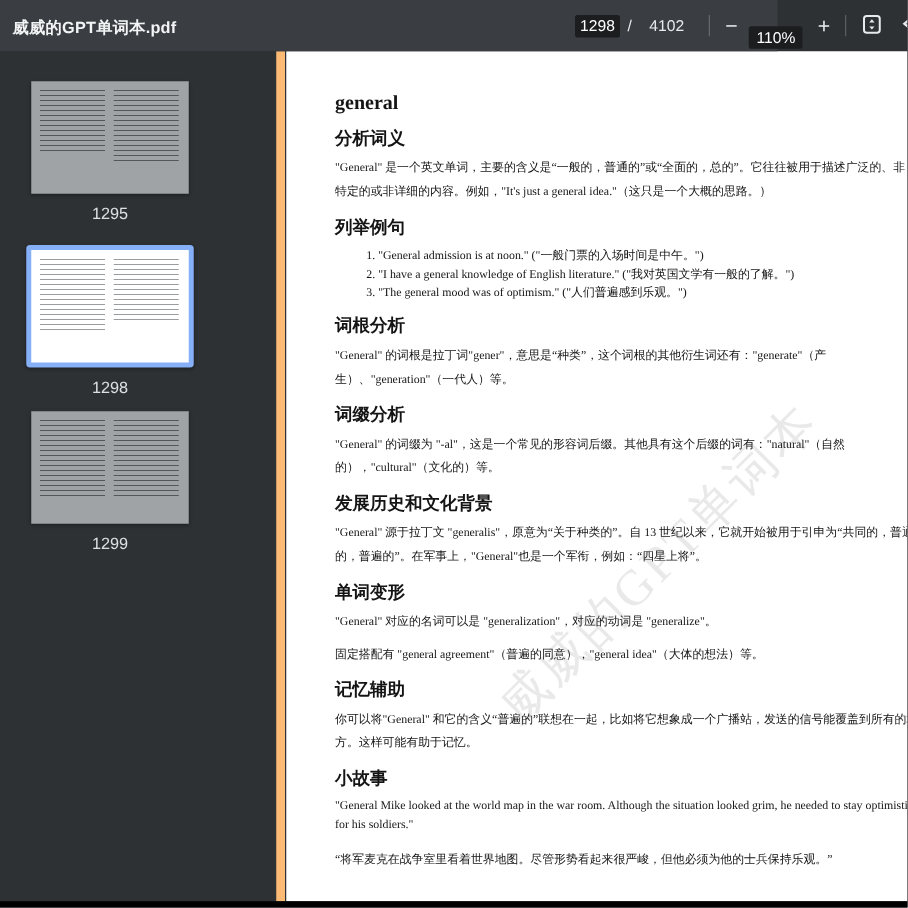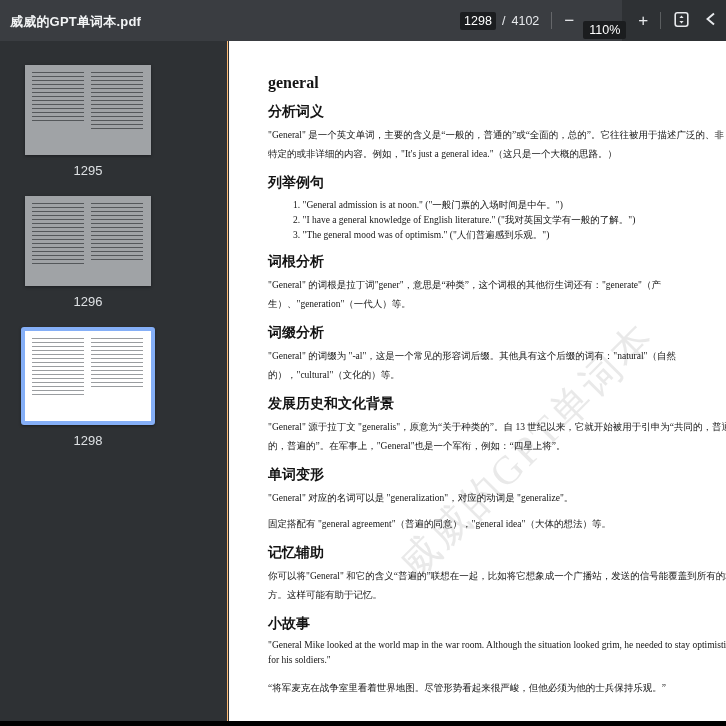--- a/index.html
+++ b/index.html
@@ -18,21 +18,21 @@
   .vdiv{width:1px;height:17px;background:rgba(255,255,255,.22);margin:0 12px;}
   .tbtn{background:none;border:none;padding:0;color:#e8eaed;font-size:17px;line-height:1;cursor:pointer;
         font-family:"Liberation Sans","DejaVu Sans",sans-serif;}
   .plus{margin-left:12px;}
   .minus{margin-right:9px;}
   .fit-btn{background:none;border:none;padding:0;cursor:pointer;display:flex;align-items:center;}
   .edge-btn{background:none;border:none;padding:0;margin-left:15px;cursor:pointer;display:flex;align-items:center;}
 
   
   .sidebar{position:absolute;left:0;top:41px;width:228px;height:680px;background:#2e3134;
-           border-right:1px solid #fdba74;box-sizing:border-box;z-index:5;}
+           border-right:7px solid #fdba74;box-sizing:border-box;z-index:5;}
   .thumbs{padding-top:24px;}
   .thumb-item{margin-bottom:18px;}
   .thumb{position:relative;margin-left:25px;width:126px;height:90px;background:#a0a3a6;
          box-shadow:0 1px 3px rgba(0,0,0,.4);cursor:pointer;}
   .thumb .col{position:absolute;top:7px;width:52px;
               background:repeating-linear-gradient(to bottom,#54575a 0 1px,transparent 1px 4px);}
   .thumb .colL{left:7px;}
   .thumb .colR{left:66px;}
   .t1 .colL{height:52px;} .t1 .colR{height:58px;}
   .t2 .colL{height:62px;} .t2 .colR{height:60px;}
@@ -65,21 +65,21 @@
 </head>
 <body>
 
 <div class="frame">
 
   <header class="toolbar">
     <div class="doc-title">威威的GPT单词本.pdf</div>
     <div class="controls">
       <div class="num-box page-box">1298</div>
       <span class="slash">/</span>
-      <span class="slash" style="margin:0;">4102</span>
+      <span class="slash" style="margin:8px;">4102</span>
       <span class="vdiv"></span>
       <button class="tbtn minus">−</button>
       <div class="num-box zoom-box">110%</div>
       <button class="tbtn plus">+</button>
       <span class="vdiv"></span>
       <button class="fit-btn">
         <span>
           <svg width="17" height="17" viewBox="0 0 17 17">
             <rect x="2.2" y="1.8" width="12.6" height="13.4" rx="2.2" fill="none" stroke="#e8eaed" stroke-width="1.6"></rect>
             <path d="M8.5 4.4l2.1 2.5H6.4z" fill="#e8eaed"></path>
@@ -101,37 +101,37 @@
     <div class="thumbs">
 
       <div class="thumb-item t1">
         <div class="thumb">
           <div class="col colL"></div>
           <div class="col colR"></div>
         </div>
         <div class="thumb-label">1295</div>
       </div>
 
-      <div class="thumb-item t2">
-        <div class="thumb">
-          <div class="col colL"></div>
-          <div class="col colR"></div>
-        </div>
-        <div class="thumb-label">1296</div>
-      </div>
 
 
       <div class="thumb-item selected">
         <div class="thumb">
           <div class="col colL"></div>
           <div class="col colR"></div>
         </div>
         <div class="thumb-label">1298</div>
       </div>
 
+      <div class="thumb-item t5">
+        <div class="thumb">
+          <div class="col colL"></div>
+          <div class="col colR"></div>
+        </div>
+        <div class="thumb-label">1299</div>
+      </div>
 
     </div>
   </aside>
 
   <main class="page">
     <div class="watermark">威威的GPT单词本</div>
 
     <h1 class="word-title">general</h1>
 
     <h2 class="sec-h">分析词义</h2>

